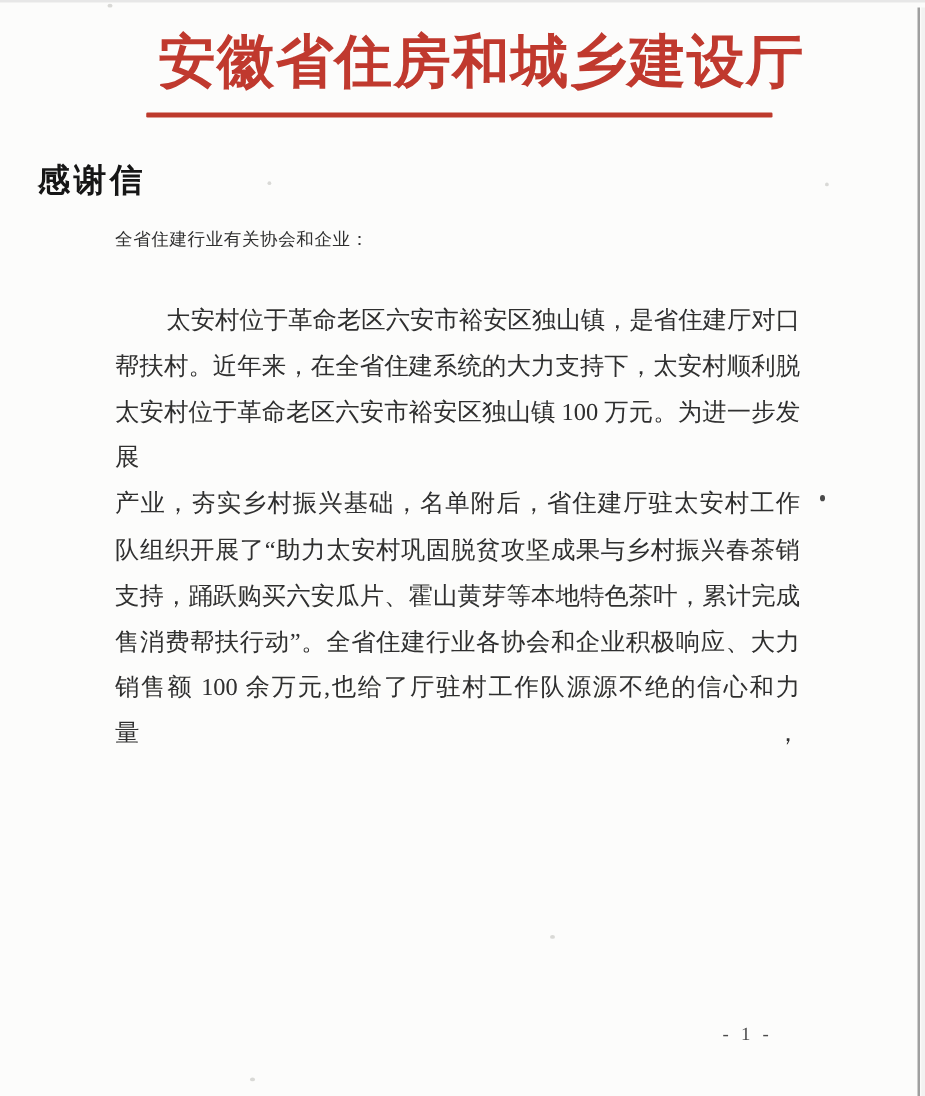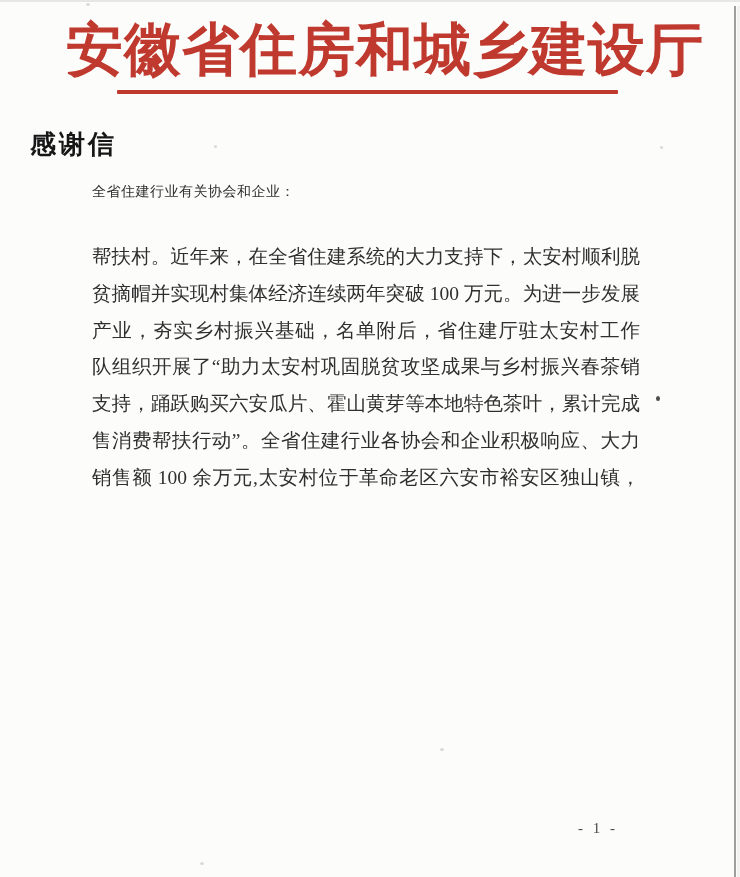--- a/index.html
+++ b/index.html
@@ -35,21 +35,21 @@
     background: #f2f2f1;
   }
   
   .org-header {
     position: absolute;
     left: 30px; right: 0;
     top: 20px;
     height: 60px;
     line-height: 60px;
     text-align: center;
-    font-size: 57px;
+    font-size: 46px;
     font-weight: 700;
     letter-spacing: 1px;
     color: var(--header-red, #c0392e);
     font-family: "Liberation Serif", "DejaVu Serif", serif;
   }
   .red-rule {
     position: absolute;
     left: 117px;
     top: 90px;
     width: 501px;
@@ -136,27 +136,28 @@
 
   <div class="org-header">安徽省住房和城乡建设厅</div>
 
   <div class="red-rule"></div>
 
   <div class="doc-title">感谢信</div>
 
   <div class="salutation">全省住建行业有关协会和企业：</div>
 
   <div id="para-0" class="paragraph">
+      <div class="line first">太安村位于革命老区六安市裕安区独山镇，是省住建厅对口</div>
       <div class="line">帮扶村。近年来，在全省住建系统的大力支持下，太安村顺利脱</div>
-      <div class="line">贫摘帽并实现村集体经济连续两年突破 100 万元。为进一步发展</div>
+      <div class="line">太安村位于革命老区六安市裕安区独山镇 100 万元。为进一步发展</div>
       <div class="line">产业，夯实乡村振兴基础，名单附后，省住建厅驻太安村工作</div>
       <div class="line">队组织开展了“助力太安村巩固脱贫攻坚成果与乡村振兴春茶销</div>
       <div class="line">支持，踊跃购买六安瓜片、霍山黄芽等本地特色茶叶，累计完成</div>
       <div class="line">售消费帮扶行动”。全省住建行业各协会和企业积极响应、大力</div>
-      <div class="line">销售额 100 余万元,太安村位于革命老区六安市裕安区独山镇，</div>
+      <div class="line">销售额 100 余万元,也给了厅驻村工作队源源不绝的信心和力量，</div>
     </div>
 
   <div class="ink-speck"></div>
 
   <div class="page-number">- 1 -</div>
 
   <div class="speck s1"></div>
   <div class="speck s2"></div>
   <div class="speck s3"></div>
   <div class="speck s4"></div>

